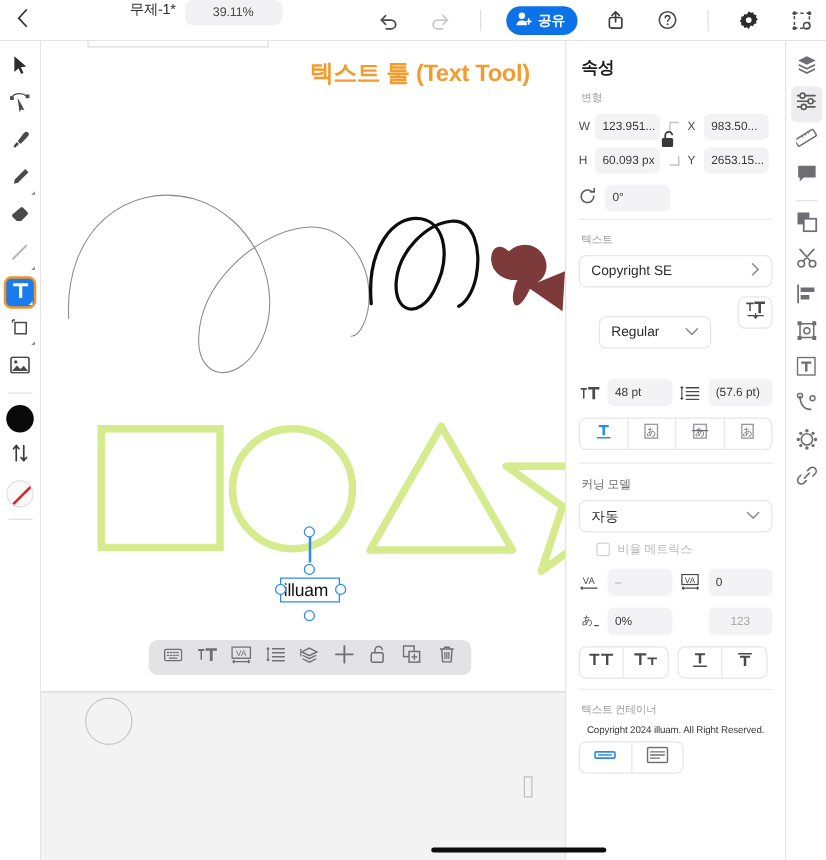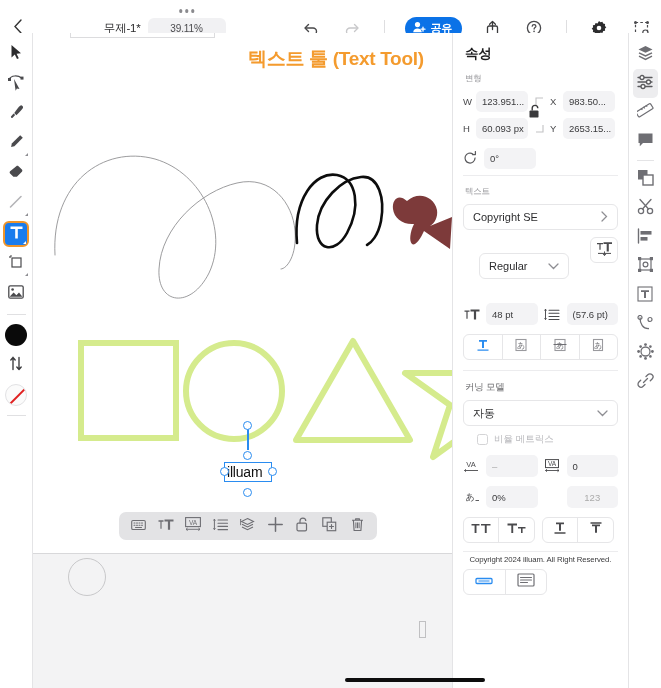--- a/index.html
+++ b/index.html
@@ -7,23 +7,23 @@
     width: 661px; height: 688px;
     font-family: "Liberation Sans", "DejaVu Sans", sans-serif;
     background: #ffffff;
     overflow: hidden;
     -webkit-font-smoothing: antialiased;
   }
   #app { position: relative; width: 661px; height: 688px; background: #fff; }
 
   
   .topbar {
-    position: absolute; top: 12px; left: 0; width: 661px; height: 33px;
+    position: absolute; top: 0; left: 0; width: 661px; height: 33px;
     background: #ffffff; border-bottom: 1px solid #e4e4e6;
-    display: flex; align-items: center;
+    display: flex; 
   }
   .tb-back { width: 34px; height: 33px; display: flex; align-items: center; justify-content: center; color: #333; font-size: 15px; }
   .tb-spacer { flex: 1; }
   .doc-title { font-size: 11.5px; color: #2c2c2e; letter-spacing: -0.2px; white-space: nowrap; }
   .zoom-wrap { position: relative; margin-left: 7px; }
   .zoom-dots { position: absolute; top: -9px; left: 50%; transform: translateX(-50%); display: flex; gap: 2.5px; }
   .zoom-dots i { width: 3.5px; height: 3.5px; border-radius: 50%; background: #8a8a8e; display: block; }
   .zoom-pill {
     background: #f1f1f3; border-radius: 6px; height: 20px; min-width: 78px;
     display: flex; align-items: center; justify-content: center;
@@ -686,20 +686,21 @@
                 <path d="M4 3.5h8v1.7H9v6.5H7V5.2H4z" fill="#4a4a4d"></path>
                 <path d="M2.5 2h11" stroke="#4a4a4d" stroke-width="1.3"></path>
               </svg>
           </span>
         </div>
       </div>
     </div>
 
     <div class="pp-divider"></div>
 
+    <div class="pp-sec" style="padding-bottom:2px;">텍스트 컨테이너</div>
 
     <div class="copyright">Copyright 2024 illuam. All Right Reserved.</div>
 
     <div class="cbtns">
       <div>
         <span>
           <svg width="18" height="12" viewBox="0 0 18 12">
               <rect x="1" y="3.5" width="16" height="5" rx="1" stroke="#2a8cf0" stroke-width="1.3" fill="none"></rect>
               <path d="M3.5 6h11" stroke="#2a8cf0" stroke-width="1.2"></path>
             </svg>

